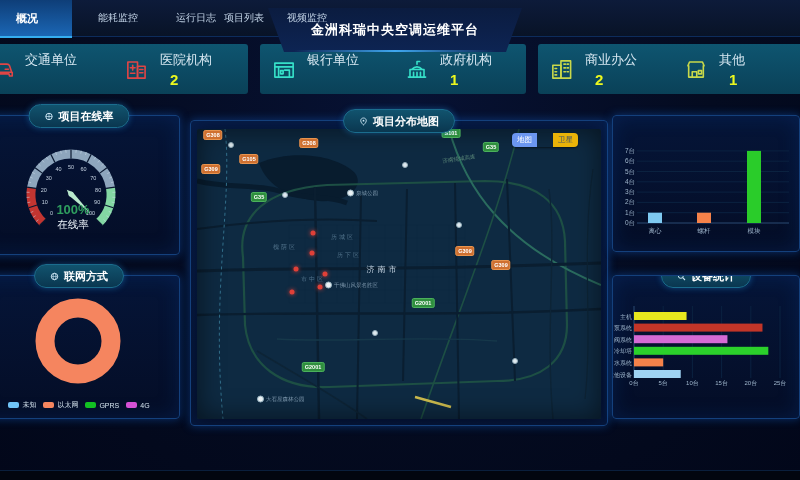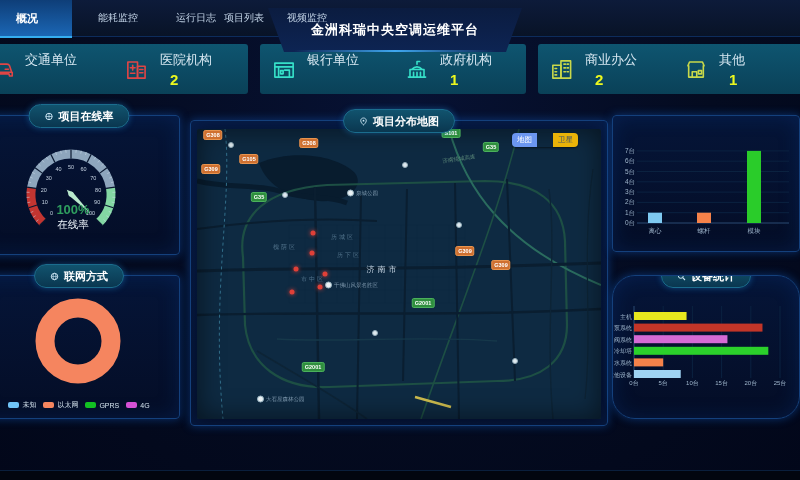--- a/index.html
+++ b/index.html
@@ -34,21 +34,21 @@
     box-shadow:0 0 10px rgba(20,110,230,.40), inset 0 0 20px rgba(10,60,140,.30);}
   .pill{position:absolute;top:-12px;left:50%;transform:translateX(-50%);height:22px;padding:0 15px;
     background:linear-gradient(180deg,#11536e,#0a3750);border:1px solid #1b6d8e;border-radius:12px;
     color:#fff;font-size:11px;font-weight:bold;display:flex;align-items:center;gap:5px;
     white-space:nowrap;z-index:4;box-shadow:0 0 6px rgba(30,140,220,.45);}
   .picon svg{width:9px;height:9px;display:block;}
   .p-online{left:-22px;top:115px;width:200px;height:138px;}
   .p-network{left:-22px;top:275px;width:200px;height:142px;}
   .p-map{left:190px;top:120px;width:416px;height:304px;}
   .p-host{left:612px;top:115px;width:186px;height:135px;overflow:hidden;}
-  .p-device{left:612px;top:275px;width:186px;height:142px;overflow:hidden;border-radius:23px;}
+  .p-device{left:612px;top:275px;width:186px;height:142px;overflow:hidden;}
   .p-host .pill,.p-device .pill,.p-map .pill,.p-online .pill,.p-network .pill{top:-12px;}
   
   .nlegend{position:absolute;bottom:8px;left:0;right:0;display:flex;justify-content:center;gap:7px;}
   .litem{display:flex;align-items:center;gap:3px;font-size:7px;color:#d5e4ef;cursor:pointer;}
   .lswatch{width:11px;height:6px;border-radius:2px;}
   
   .map-area{position:absolute;left:6px;right:6px;top:8px;bottom:6px;background:#0e2a42;
     overflow:hidden;border-radius:2px;}
   .map-area::after{content:'';position:absolute;inset:0;pointer-events:none;
     box-shadow:inset 0 0 26px rgba(0,0,0,.55);}

